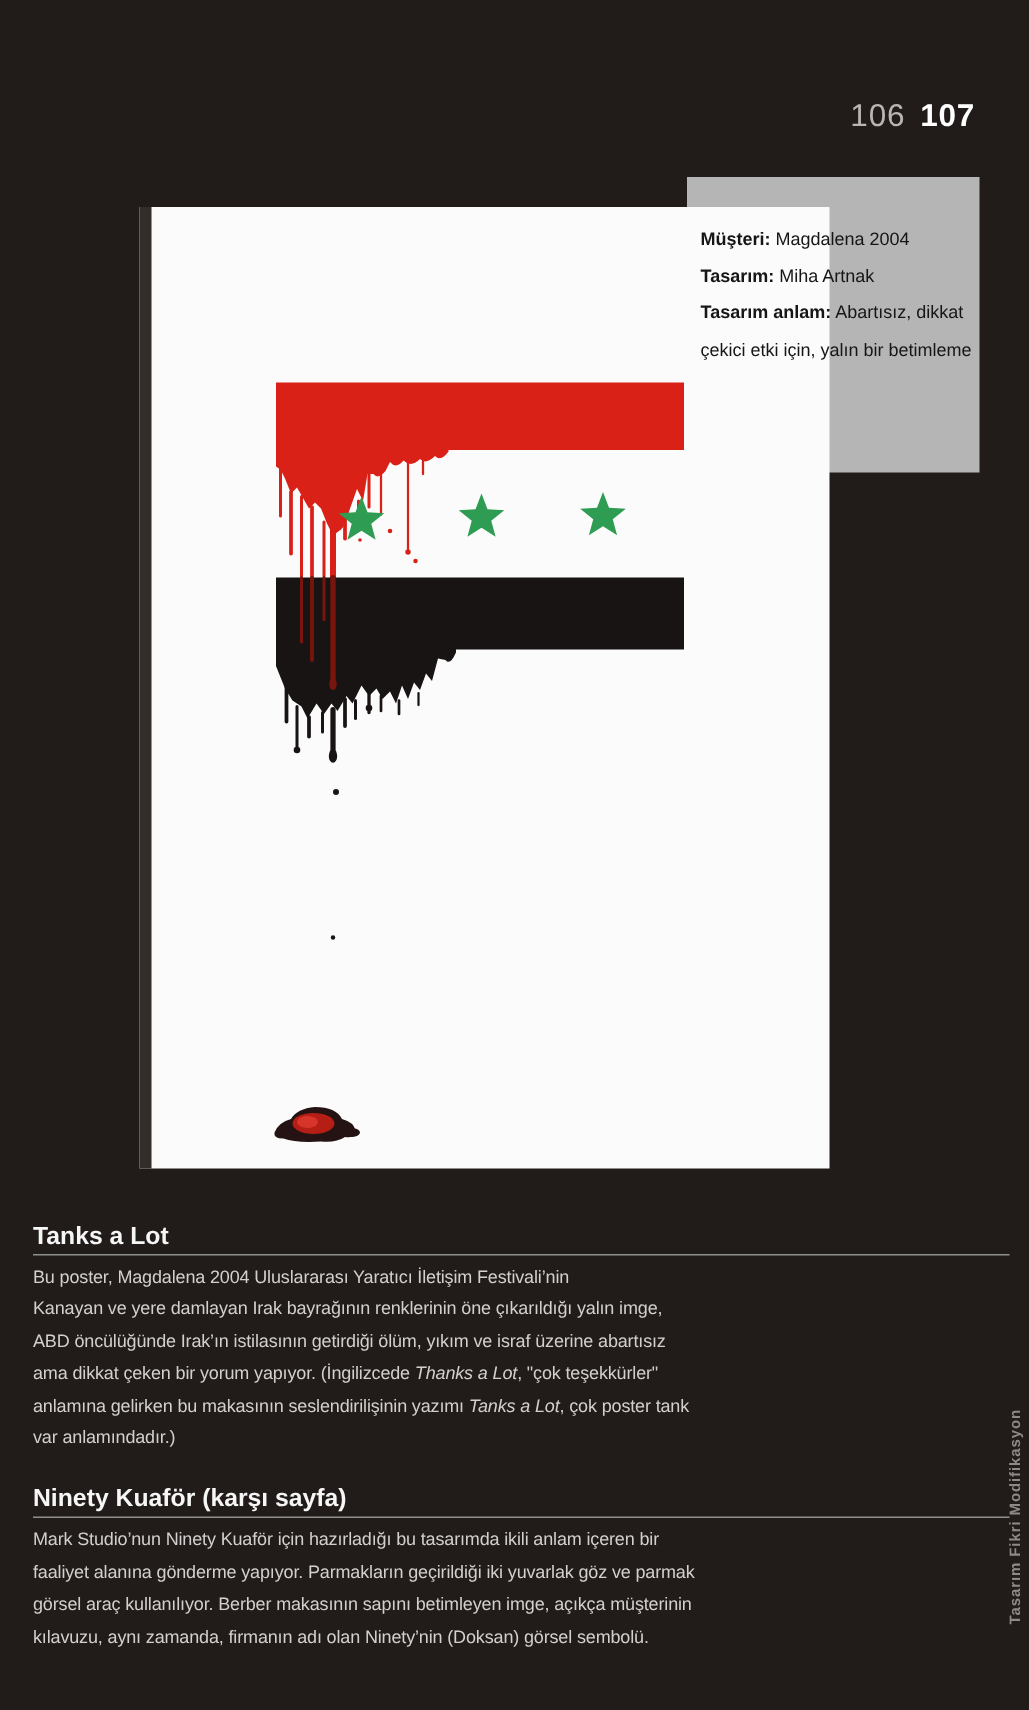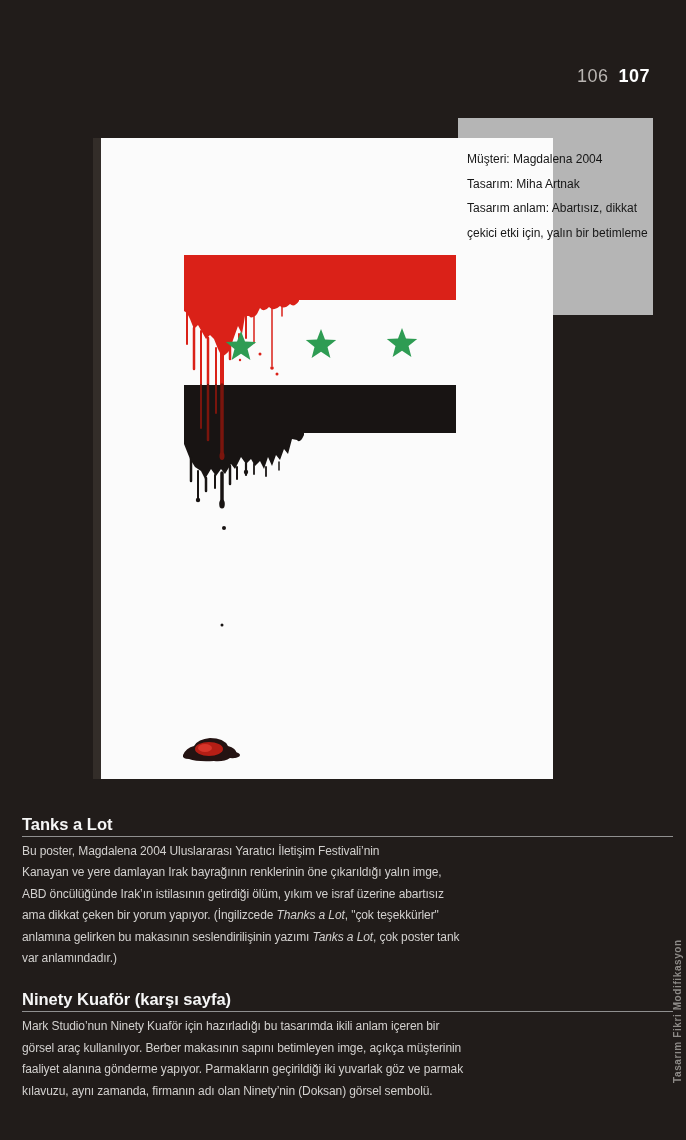--- a/index.html
+++ b/index.html
@@ -2,36 +2,36 @@
 <html style="--bg: #211c1a; --paper: #fbfbfb; --graybox: #b5b5b5; --flag-red: #da2118; --flag-green: #2e9c53; --flag-black: #181413;"><head>
 <meta charset="utf-8">
 <style>
   html,body{margin:0;padding:0;}
   body{
     width:686px;height:1140px;position:relative;overflow:hidden;
     background:var(--bg,#211c1a);
     font-family:"Liberation Sans",sans-serif;
   }
   
-  .page-numbers{position:absolute;top:66px;right:36px;font-size:18px;letter-spacing:.5px;}
+  .page-numbers{position:absolute;top:66px;right:36px;font-size:21px;letter-spacing:.5px;}
   .pn-left{color:#b9b5b2;font-weight:400;margin-right:10px;}
   .pn-right{color:#ffffff;font-weight:700;}
 
   
   .credit-box{position:absolute;left:458px;top:118px;width:195px;height:197px;background:var(--graybox,#b5b5b5);z-index:1;}
 
   
   .poster{position:absolute;left:93px;top:138px;width:460px;height:641px;box-sizing:border-box;
     background:var(--paper,#fbfbfb);border-left:8px solid #332d29;z-index:2;}
   .poster svg{position:absolute;left:0;top:0;}
 
   
   .credits{position:absolute;left:467px;top:147px;width:196px;z-index:3;
     font-size:12px;line-height:24.5px;color:#161616;}
-  .credits b{font-weight:400;}
+  .credits b{font-weight:700;}
 
   
   .bottom-text{position:absolute;left:6px;top:798px;width:674px;z-index:1;color:#d2d0ce;}
   .section{margin:16px;}
   .section + .section{margin-top:20px;}
   .sec-heading{font-size:16.5px;font-weight:700;color:#f6f6f6;line-height:20px;
     border-bottom:1px solid #8f8f8f;padding-bottom:2px;width:651px;}
   .sec-body{margin-top:4px;}
   .tline{font-size:12px;line-height:21.4px;white-space:nowrap;letter-spacing:-0.1px;}
   .tline em{font-style:italic;}
@@ -136,20 +136,20 @@
         <div class="tline"><span>ABD öncülüğünde Irak’ın istilasının getirdiği ölüm, yıkım ve israf üzerine abartısız</span></div>
         <div class="tline"><span>ama dikkat çeken bir yorum yapıyor. (İngilizcede </span><em>Thanks a Lot</em><span>, "çok teşekkürler"</span></div>
         <div class="tline"><span>anlamına gelirken bu makasının seslendirilişinin yazımı </span><em>Tanks a Lot</em><span>, çok poster tank</span></div>
         <div class="tline"><span>var anlamındadır.)</span></div>
       </div>
   </div>
   <div class="section">
     <div class="sec-heading">Ninety Kuaför (karşı sayfa)</div>
     <div class="sec-body">
         <div class="tline"><span>Mark Studio’nun Ninety Kuaför için hazırladığı bu tasarımda ikili anlam içeren bir</span></div>
+        <div class="tline"><span>faaliyet alanına gönderme yapıyor. Parmakların geçirildiği iki yuvarlak göz ve parmak</span></div>
         <div class="tline"><span>görsel araç kullanılıyor. Berber makasının sapını betimleyen imge, açıkça müşterinin</span></div>
-        <div class="tline"><span>faaliyet alanına gönderme yapıyor. Parmakların geçirildiği iki yuvarlak göz ve parmak</span></div>
         <div class="tline"><span>kılavuzu, aynı zamanda, firmanın adı olan Ninety’nin (Doksan) görsel sembolü.</span></div>
       </div>
   </div>
 </div>
 
 <div class="side-tab">Tasarım Fikri Modifikasyon</div>
 
 </body></html>

